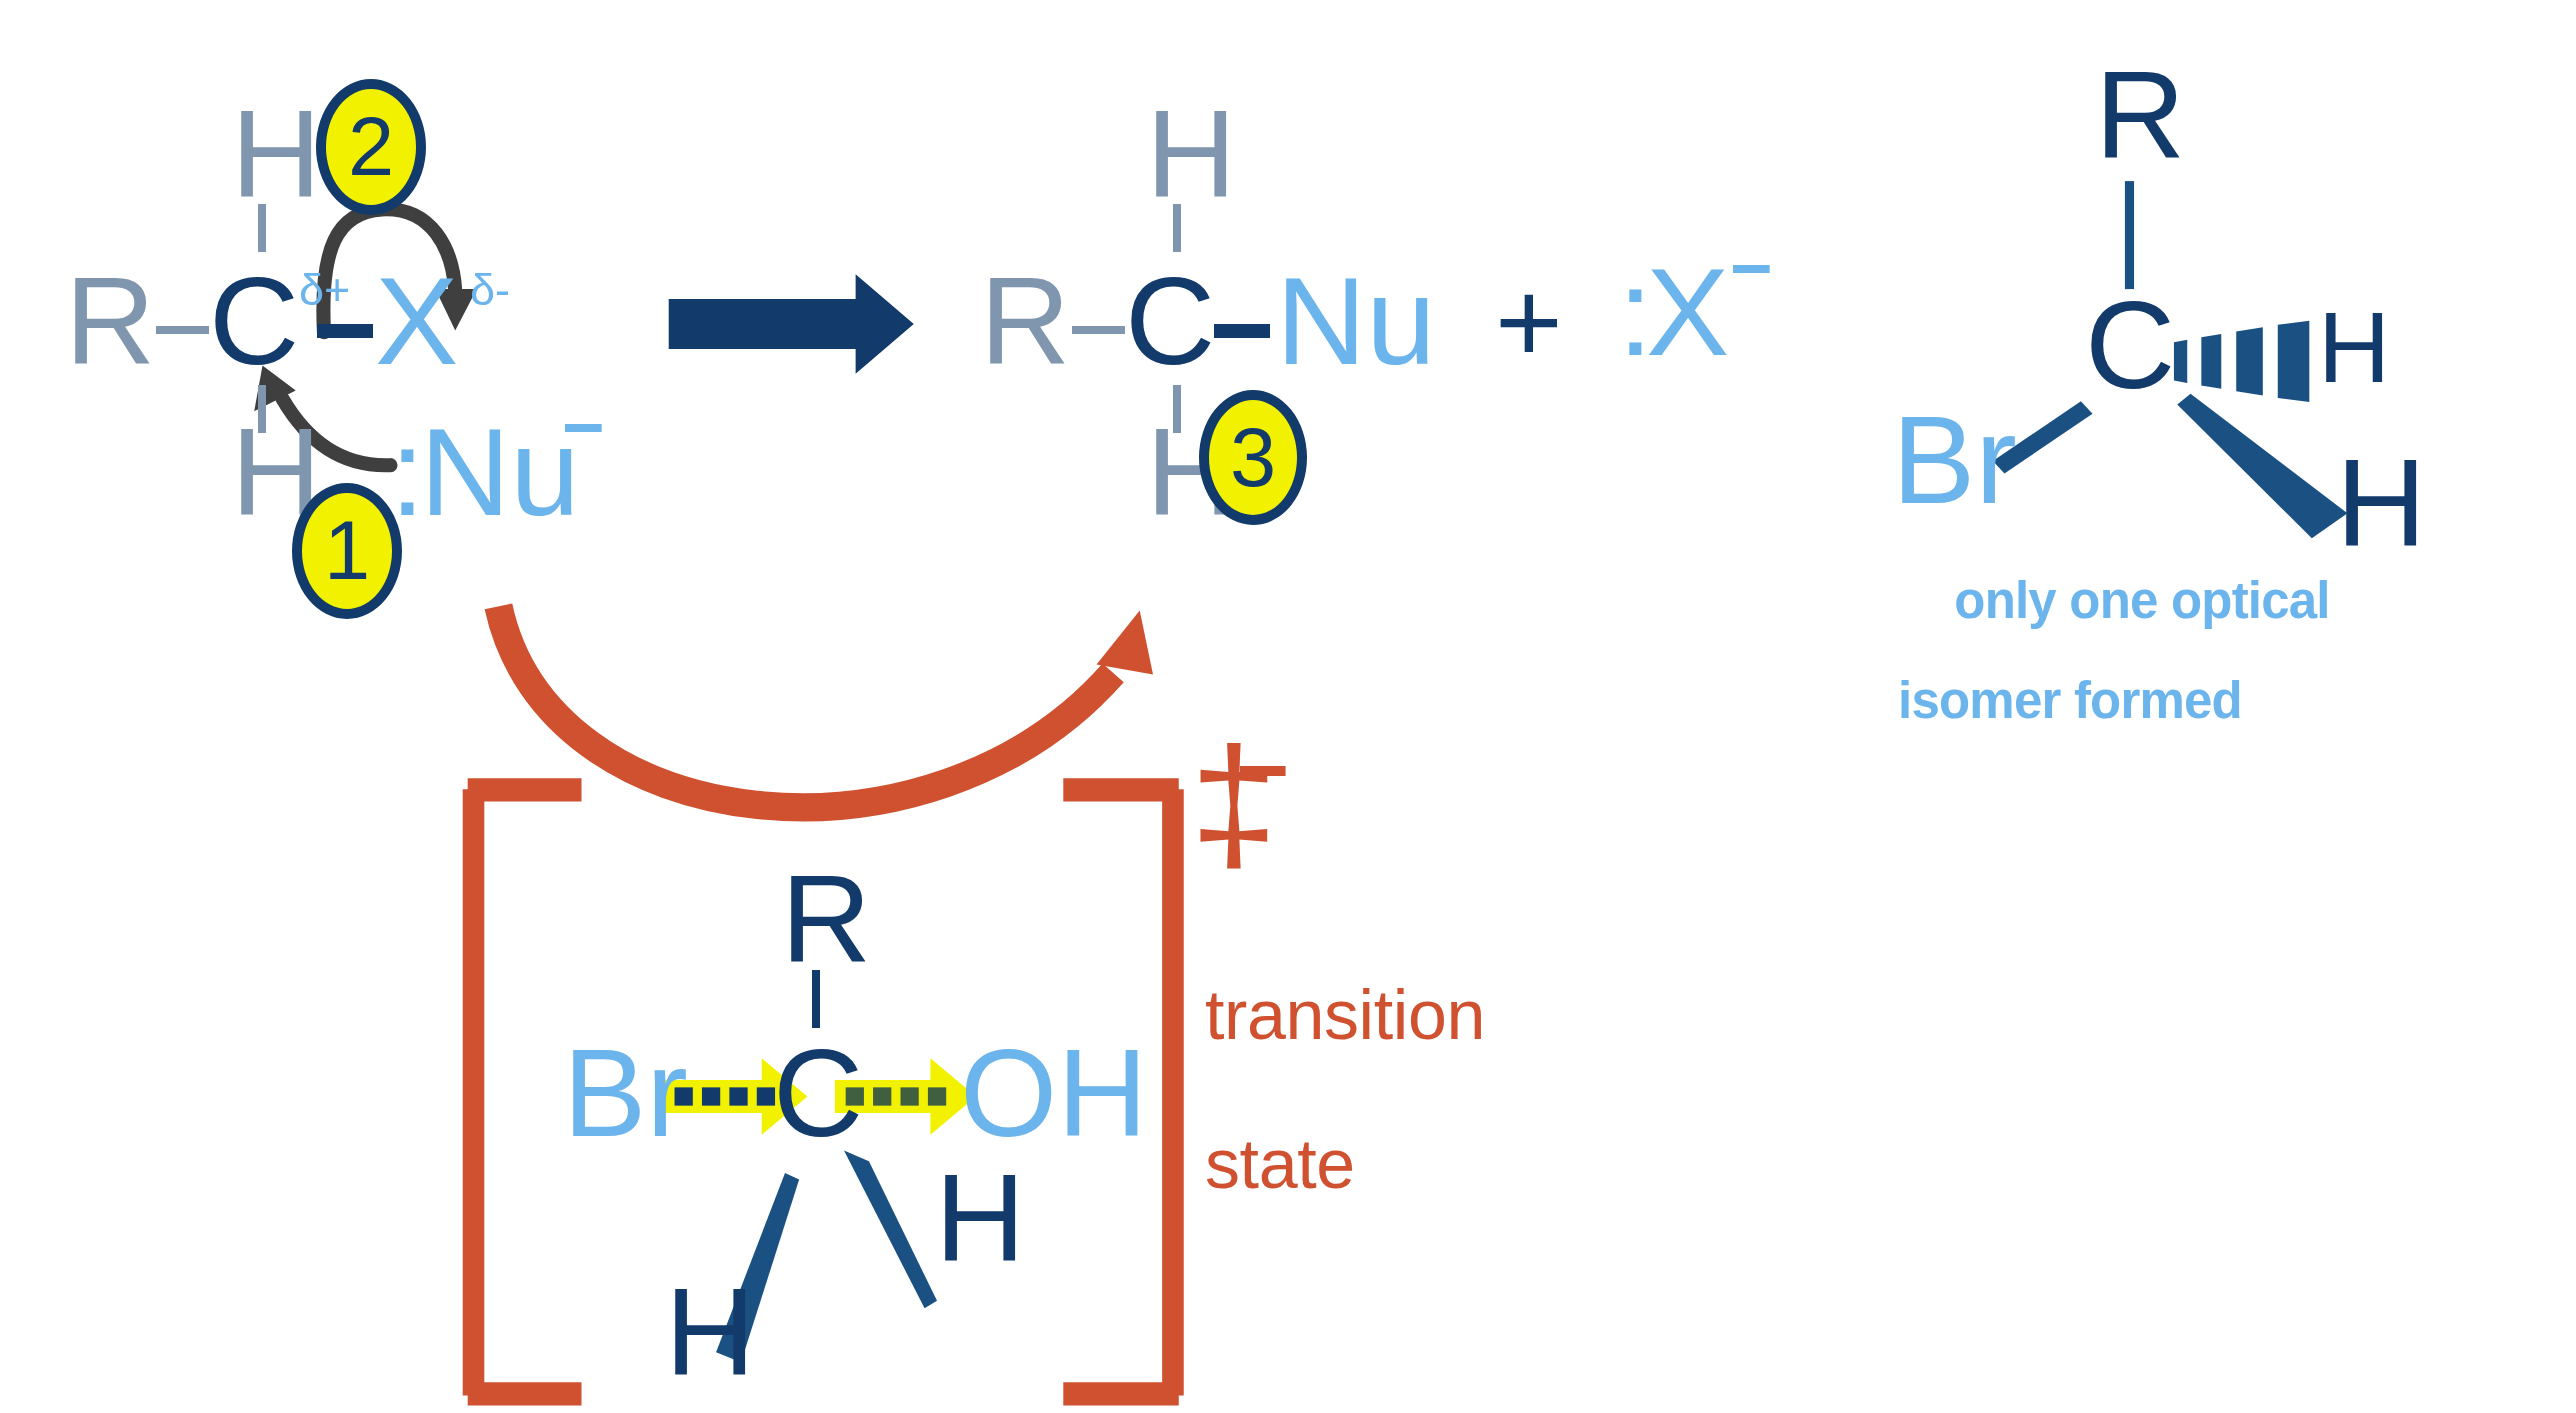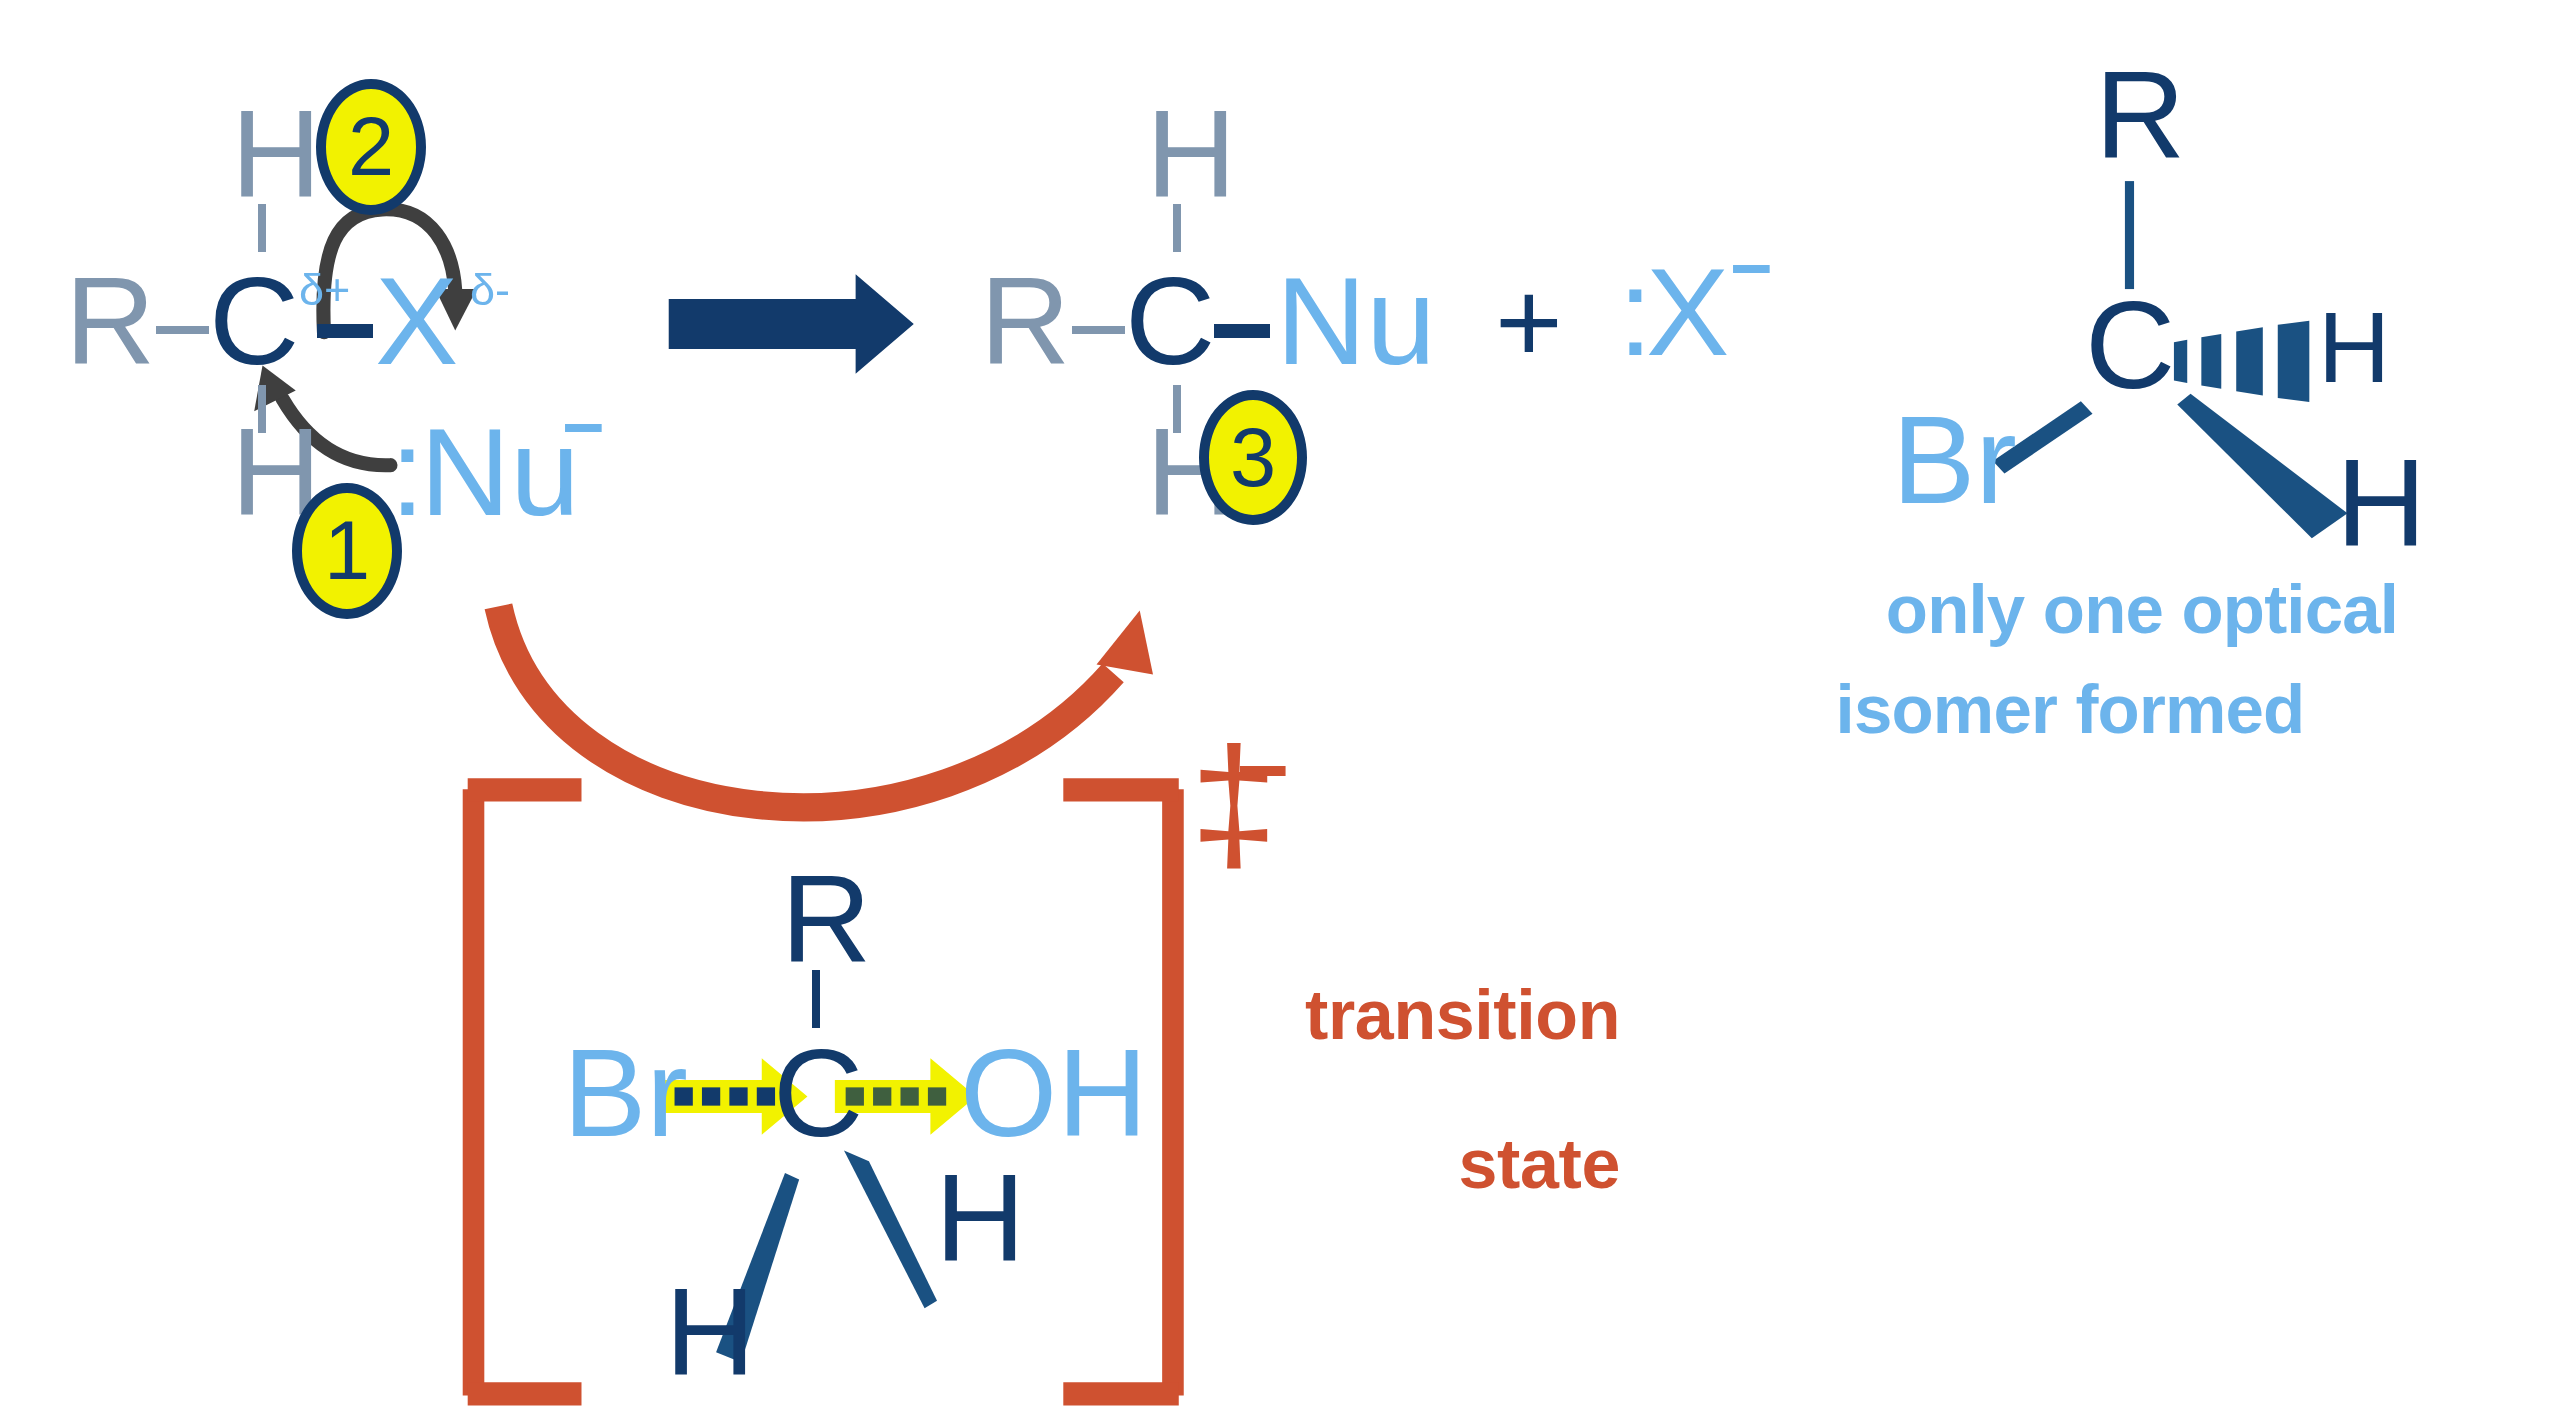--- a/index.html
+++ b/index.html
@@ -16,26 +16,26 @@
   .atom-gray{color:#8096ae;}
   .atom-navy{color:#123a6b;}
   .atom-blue{color:#6cb4ec;}
   .atom-sm{font-size:100px;}
 
   .delta{font-size:45px;color:#6cb4ec;font-weight:500;}
   .sup-minus{font-size:73px;color:#6cb4ec;font-weight:600;}
   .plus-sign{font-size:116px;color:#123a6b;font-weight:500;}
 
   .caption{
-    font-size:69px;color:#6cb4ec;font-weight:600;
+    font-size:51px;color:#6cb4ec;font-weight:600;
     letter-spacing:-0.8px;text-align:center;line-height:1.08;
   }
   .ts-caption{
-    font-size:70px;color:#cf5130;font-weight:700;
-    text-align:right;line-height:1.12;letter-spacing:-0.4px;
+    font-size:70px;color:#cf5130;font-weight:400;
+    text-align:left;line-height:1.12;letter-spacing:-0.4px;
   }
 
   
   .bond{position:absolute;background:#8096ae;}
   .bond-v{width:7.5px;}
   .bond-h{height:7.5px;}
   .bond-navy{background:#123a6b;}
   .bond-navy-thick{background:#123a6b;height:14px;}
 
   svg{overflow:visible;display:block;}

